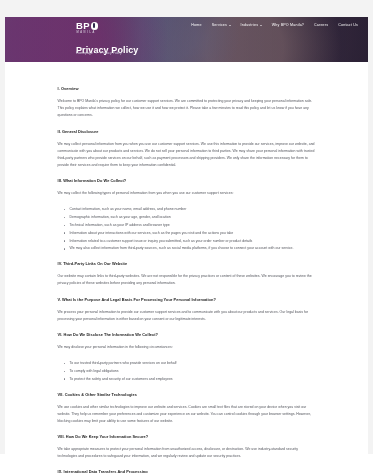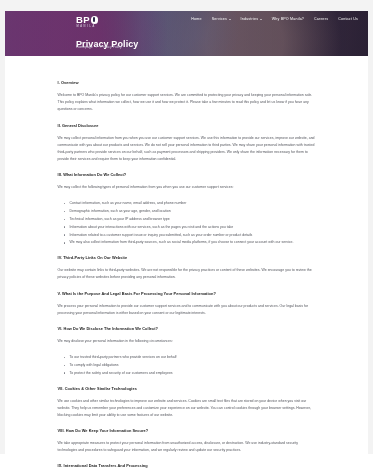--- a/index.html
+++ b/index.html
@@ -6,21 +6,21 @@
   body{
     width:373px;height:473px;overflow:hidden;
     background:#ffffff;
     font-family:"Liberation Sans", sans-serif;
     -webkit-font-smoothing:antialiased;
   }
   .page{
     width:373px;height:454px;position:relative;
     background:#f3f3f3;
     box-sizing:border-box;
-    padding:11px 5px 0 5px;
+    padding:17px 5px 0 5px;
   }
   
   .hero{
     position:relative;width:363px;height:45px;overflow:hidden;
     background:#2b2540;
   }
   .hero-photo{
     position:absolute;inset:0;
     background:
       radial-gradient(circle at 14% 55%, rgba(150,40,110,.85) 0 14%, rgba(120,30,90,0) 36%),

